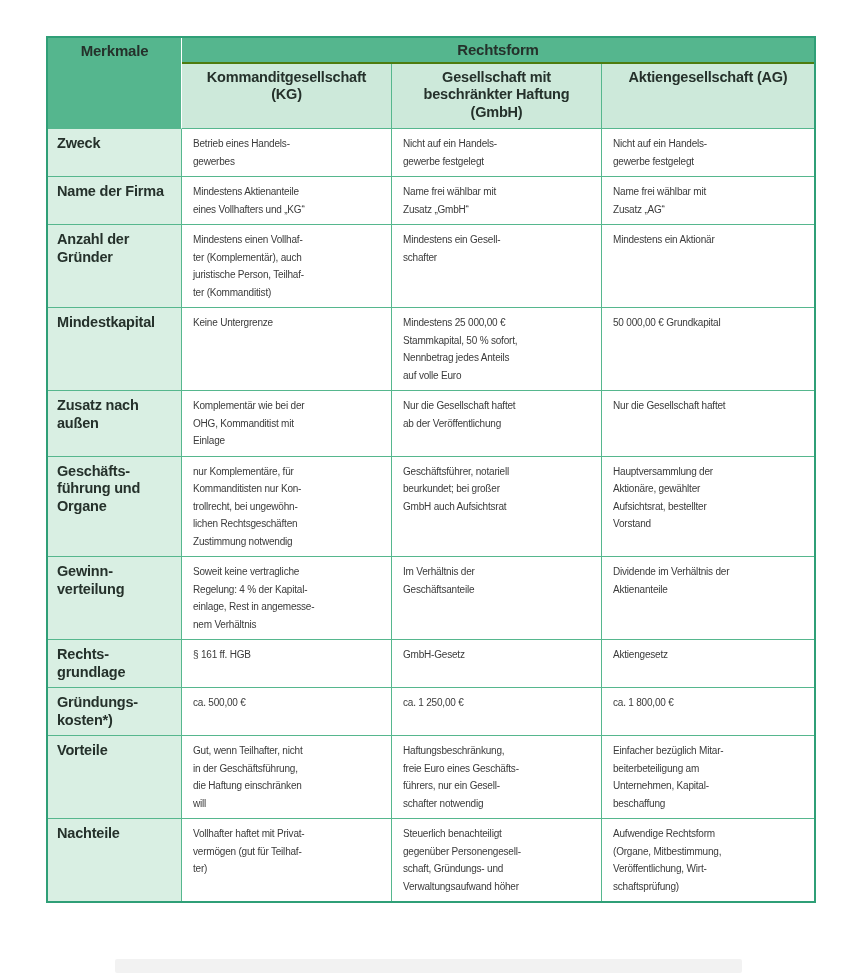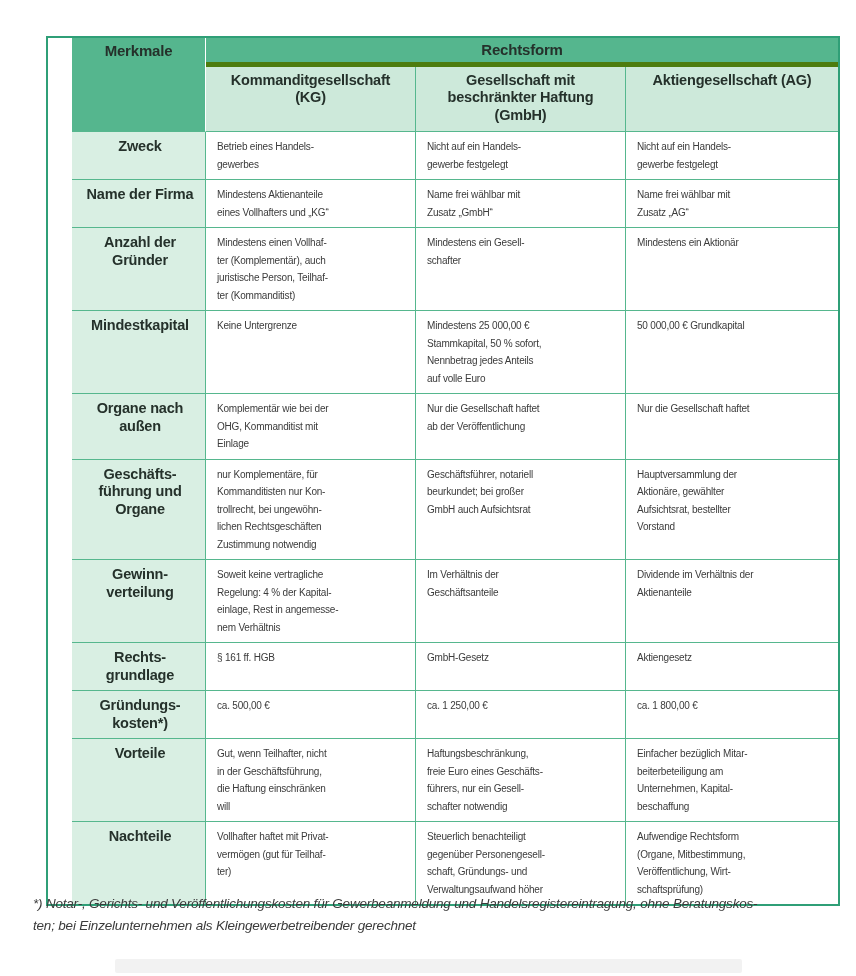--- a/index.html
+++ b/index.html
@@ -13,21 +13,20 @@
 
   table.rechtsform {
     position: absolute;
     left: 46px; top: 36px;
     width: 766px;
     border: 2px solid #2f9f77;
     border-collapse: separate;
     border-spacing: 0;
     table-layout: fixed;
     letter-spacing: -0.2px;
-    padding-left: 24px;
   }
   col.c-label { width: 134px; }
   col.c-kg    { width: 210px; }
   col.c-gmbh  { width: 210px; }
   col.c-ag    { width: 212px; }
 
   th, td {
     vertical-align: top;
     white-space: pre-line;
     font-size: 10px;
@@ -47,33 +46,33 @@
     padding: 4px 6px;
     border-right: 1px solid #ffffff;
     border-bottom: 1px solid #56b78e;
     font-size: 15px;
   }
   th.group {
     background: #55b68e;
     text-align: center;
     height: 24px;
     padding: 3px 6px;
-    border-bottom: 5px solid #4d7c0f;
+    border-bottom: 2px solid #4d7c0f;
     font-size: 15px;
   }
   
   th.colhead {
     background: #cde9da;
     padding: 5px 8px 7px;
     font-size: 14.5px;
   }
   
   th.rowlabel {
     background: #d9efe3;
-    text-align: center;
+    text-align: left;
     padding: 6px 6px 6px 9px;
     font-size: 14.5px;
   }
   td.cell {
     background: #ffffff;
     padding: 6px 8px 6px 11px;
   }
 
   .footnote {
     position: absolute;
@@ -155,21 +154,21 @@
       <tr>
         <th class="rowlabel">Mindestkapital</th>
         <td class="cell">Keine Untergrenze</td>
         <td class="cell">Mindestens 25 000,00 €
 Stammkapital, 50 % sofort,
 Nennbetrag jedes Anteils
 auf volle Euro</td>
         <td class="cell">50 000,00 € Grundkapital</td>
       </tr>
       <tr>
-        <th class="rowlabel">Organe nach
+        <th class="rowlabel">Zusatz nach
 außen</th>
         <td class="cell">Komplementär wie bei der
 OHG, Kommanditist mit
 Einlage</td>
         <td class="cell">Nur die Gesellschaft haftet
 ab der Veröffentlichung</td>
         <td class="cell">Nur die Gesellschaft haftet</td>
       </tr>
       <tr>
         <th class="rowlabel">Geschäfts-
@@ -239,18 +238,16 @@
 schaft, Gründungs- und
 Verwaltungsaufwand höher</td>
         <td class="cell">Aufwendige Rechtsform
 (Organe, Mitbestimmung,
 Veröffentlichung, Wirt-
 schaftsprüfung)</td>
       </tr>
     </tbody>
   </table>
 
-  <p class="footnote">*) Notar-, Gerichts- und Veröffentlichungskosten für Gewerbeanmeldung und Handelsregistereintragung, ohne Beratungskos-
-ten; bei Einzelunternehmen als Kleingewerbetreibender gerechnet</p>
 
   <div class="watermark-bar"></div>
 
 </div>
 
 </body></html>

